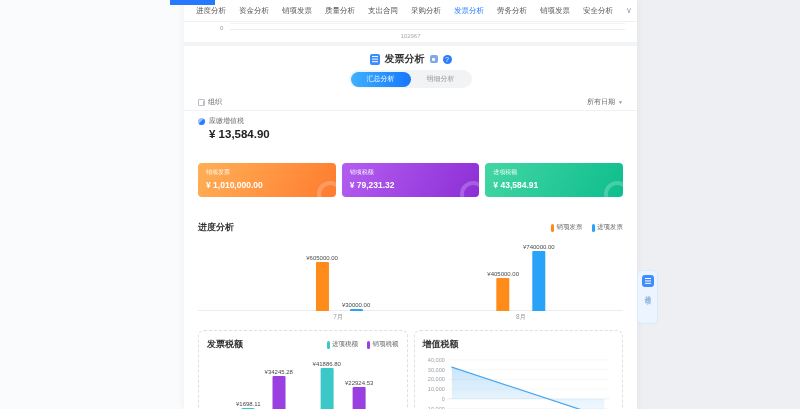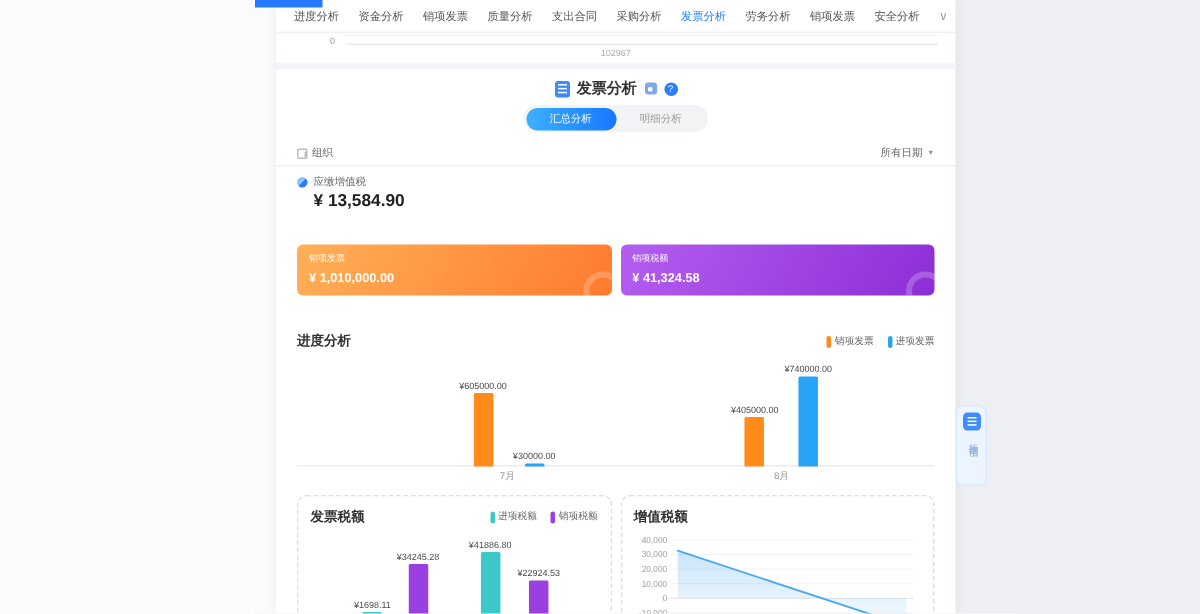--- a/index.html
+++ b/index.html
@@ -169,21 +169,26 @@
 
   <div class="cards">
       <div class="card" style="background: linear-gradient(120deg, rgb(255, 176, 87), rgb(255, 123, 47));">
         <span class="c-deco"></span>
     <div class="c-label">销项发票</div>
     <div class="c-value">¥ 1,010,000.00</div>
       </div>
       <div class="card" style="background: linear-gradient(120deg, rgb(180, 94, 240), rgb(140, 46, 214));">
         <span class="c-deco"></span>
     <div class="c-label">销项税额</div>
-    <div class="c-value">¥ 41,324.58</div>
+    <div class="c-value">¥ 79,231.32</div>
+      </div>
+      <div class="card" style="background: linear-gradient(120deg, rgb(67, 214, 164), rgb(14, 189, 141));">
+        <span class="c-deco"></span>
+    <div class="c-label">进项税额</div>
+    <div class="c-value">¥ 43,584.91</div>
       </div>
     </div>
 
   <section class="chart-sec">
     <div class="sec-head">
       <span class="sec-title">进度分析</span>
       <div class="legend">
           <div class="legend-item">
             <span class="legend-marker" style="background: rgb(255, 140, 26);"></span>
                     <span class="legend-text">销项发票</span>

